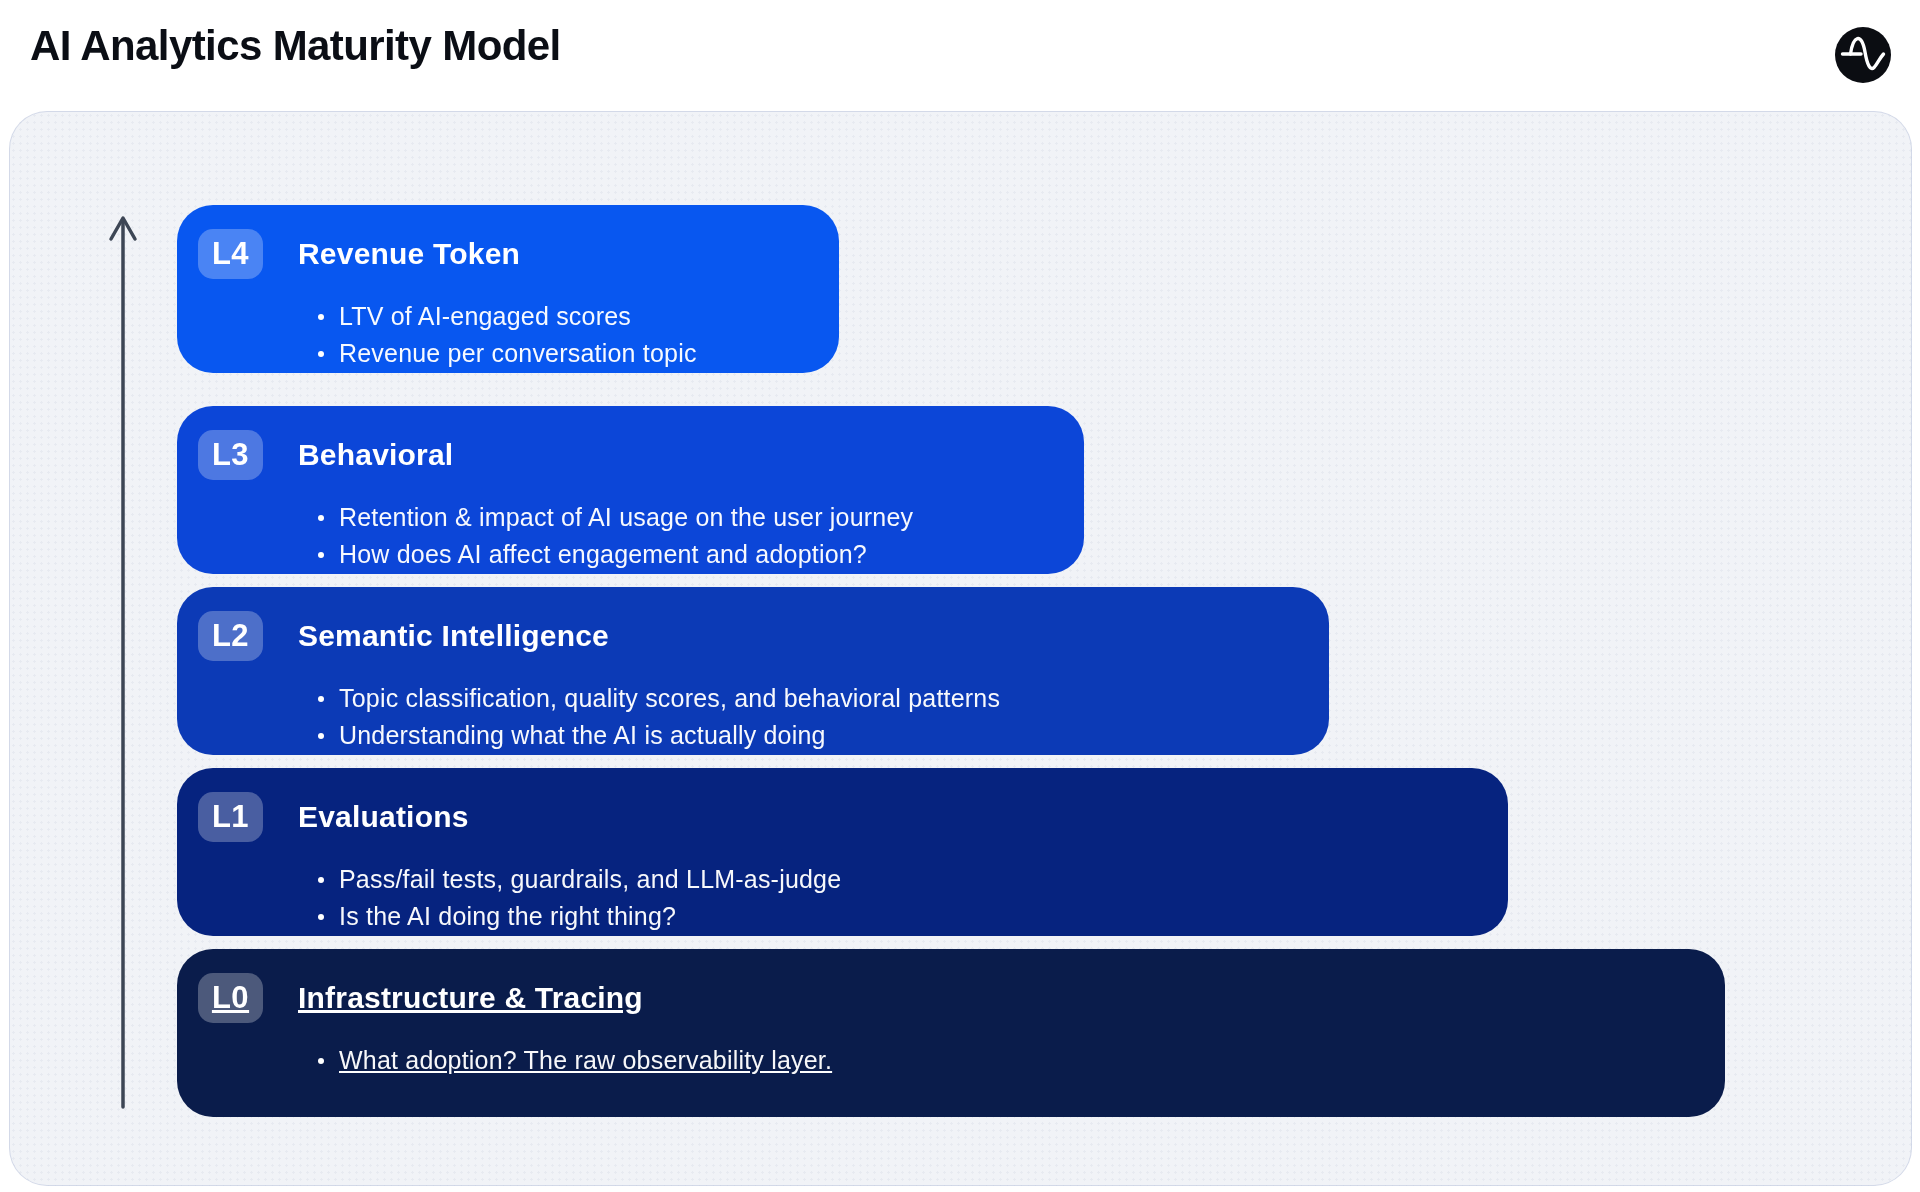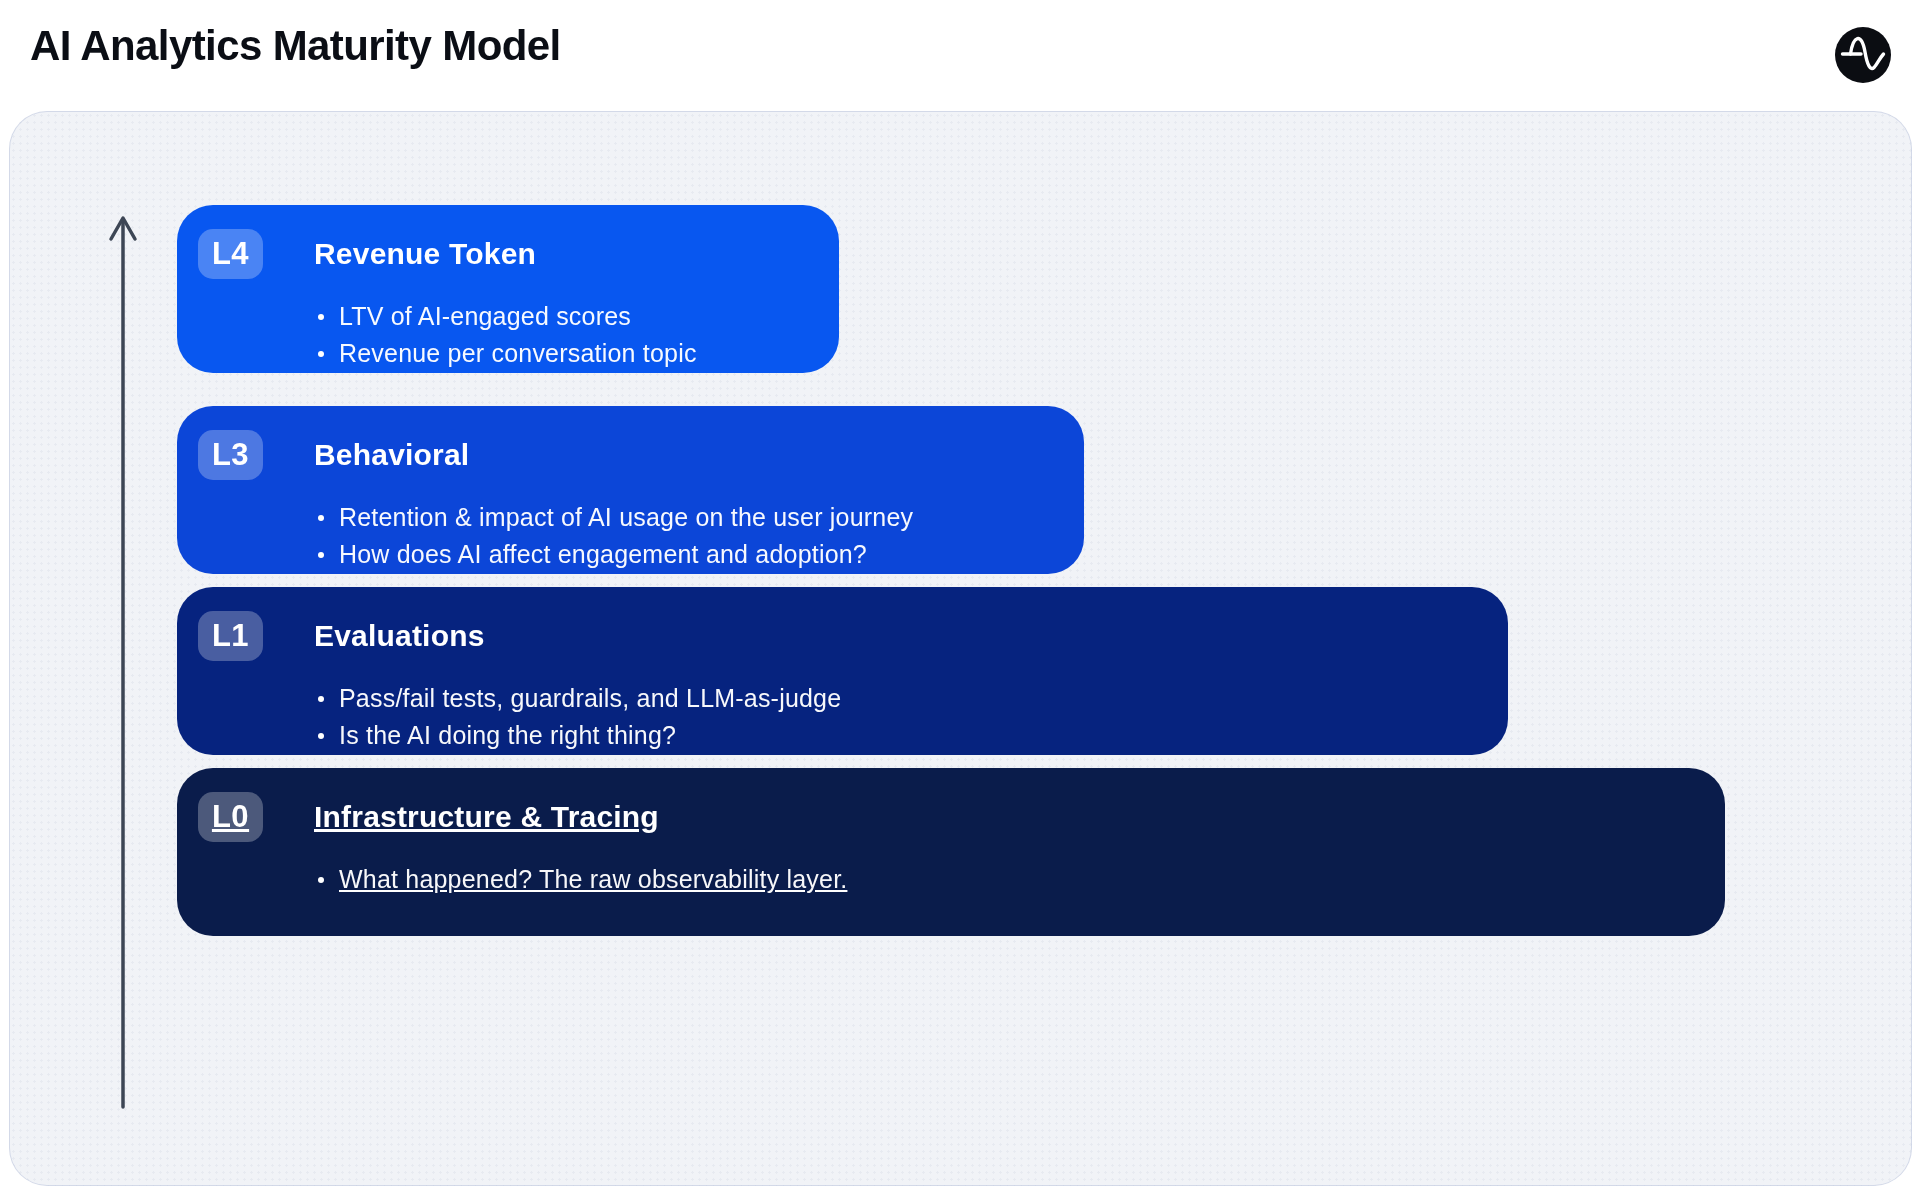--- a/index.html
+++ b/index.html
@@ -38,21 +38,21 @@
   }
   .bar{
     height:168px;border-radius:36px;color:#FFFFFF;
     box-sizing:border-box;padding:24px 0 0 21px;overflow:hidden;
   }
   .bar.l4{width:662px;}
   .bar.l3{width:907px;}
   .bar.l2{width:1152px;}
   .bar.l1{width:1331px;}
   .bar.l0{width:1548px;text-decoration:underline;}
-  .bar-head{display:flex;align-items:center;gap:16px;}
+  .bar-head{display:flex;align-items:center;}
   .badge{
     width:65px;height:50px;border-radius:15px;
     background:rgba(255,255,255,0.27);
     display:flex;align-items:center;justify-content:center;
     font-size:31px;font-weight:700;letter-spacing:0.5px;flex:0 0 auto;
   }
   .bar-title{
     margin:0 0 0 35px;font-size:30px;font-weight:600;letter-spacing:0.2px;
   }
   .bullets{
@@ -105,36 +105,46 @@
       <div class="bar-head">
         <span class="badge">L3</span>
         <h2 class="bar-title">Behavioral</h2>
       </div>
       <ul class="bullets">
         <li>Retention &amp; impact of AI usage on the user journey</li>
         <li>How does AI affect engagement and adoption?</li>
       </ul>
     </section>
 
+    <section class="bar l2" style="background-color: rgb(12, 58, 182);">
+      <div class="bar-head">
+        <span class="badge">L2</span>
+        <h2 class="bar-title">Semantic Intelligence</h2>
+      </div>
+      <ul class="bullets">
+        <li>Topic classification, quality scores, and behavioral patterns</li>
+        <li>Understanding what the AI is actually doing</li>
+      </ul>
+    </section>
 
     <section class="bar l1" style="background-color: rgb(6, 35, 127);">
       <div class="bar-head">
         <span class="badge">L1</span>
         <h2 class="bar-title">Evaluations</h2>
       </div>
       <ul class="bullets">
         <li>Pass/fail tests, guardrails, and LLM-as-judge</li>
         <li>Is the AI doing the right thing?</li>
       </ul>
     </section>
 
     <section class="bar l0" style="background-color: rgb(10, 28, 75);">
       <div class="bar-head">
         <span class="badge">L0</span>
         <h2 class="bar-title">Infrastructure &amp; Tracing</h2>
       </div>
       <ul class="bullets">
-        <li>What happened? The raw observability layer.</li>
+        <li>What adoption? The raw observability layer.</li>
       </ul>
     </section>
 
   </div>
 </main>
 
 </body></html>

